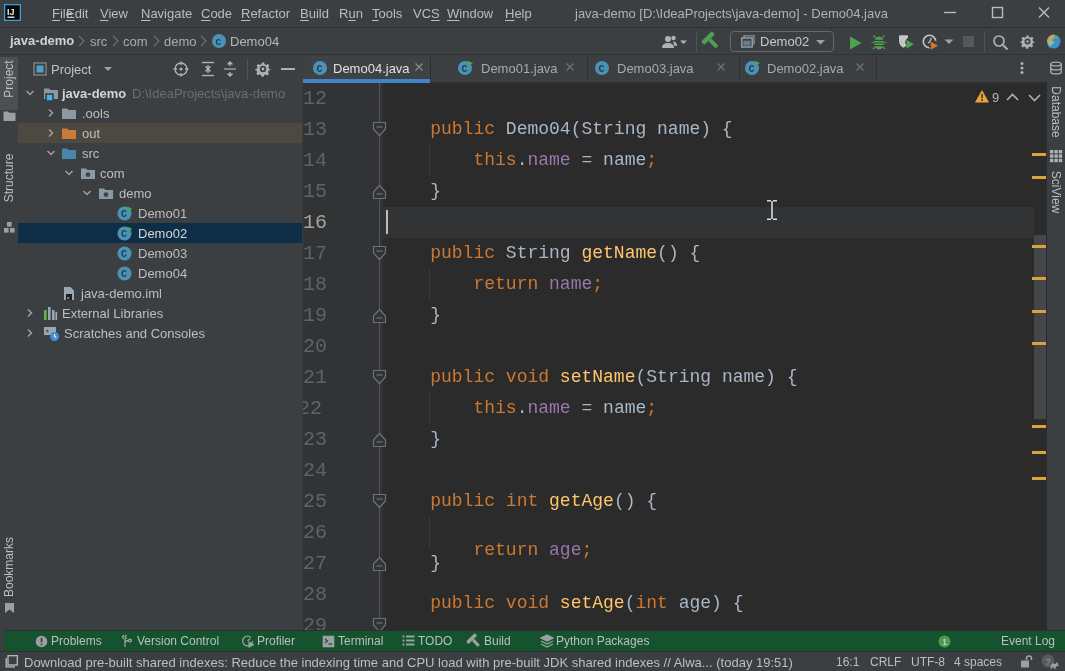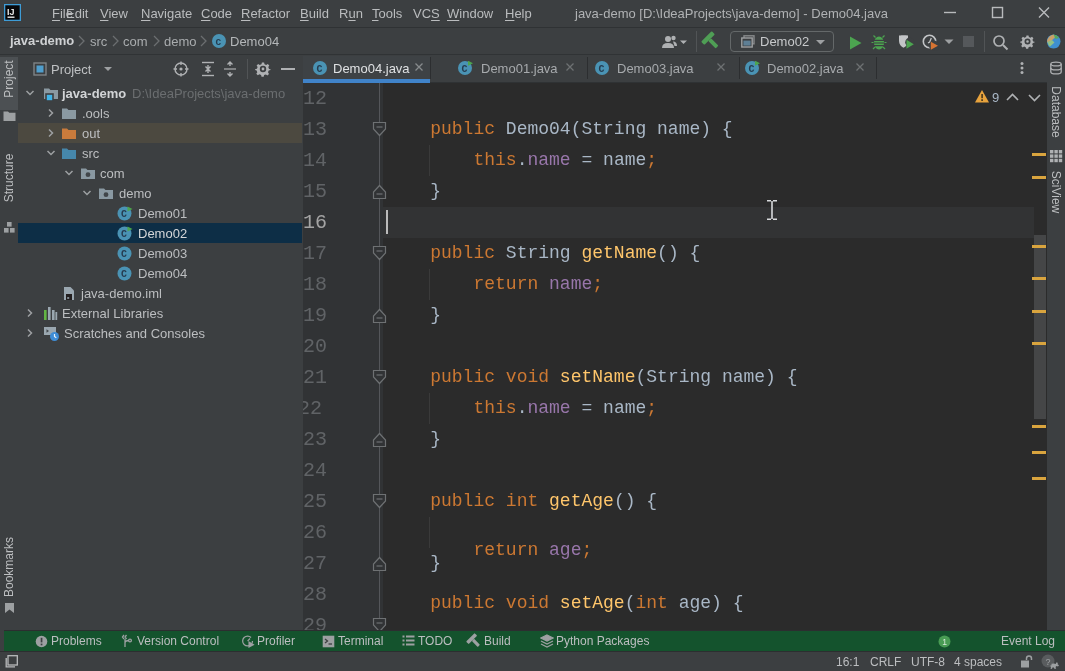--- a/index.html
+++ b/index.html
@@ -558,20 +558,21 @@
       <circle cx="6.5" cy="6.5" r="6" fill="#499c54"></circle>
       <text x="4.3" y="9.5" font-size="8.5" fill="#d6e8d8" font-family="Liberation Sans">1</text>
     </svg>
 <div class="abs" style="left:951px;top:3px;margin-left:46px;">Event Log</div>
 </div>
 <div class="abs" style="left:0;top:651px;width:1065px;height:20px;background:#3c3f41;border-top:1px solid #2c2e30;box-sizing:border-box;font-size:12px;color:#bcbec0;" id="statusrow2">
 <svg class="abs" style="left:5px;top:3px;" width="13" height="13" viewBox="0 0 13 13">
       <rect x="3" y="0.7" width="9.3" height="9.3" fill="none" stroke="#b8babc" stroke-width="1.3"></rect>
       <path d="M1.2 3 V11.8 H10" fill="none" stroke="#b8babc" stroke-width="1.3"></path>
     </svg>
+<div class="abs" style="left:24px;top:2.5px;font-size:13px;">Download pre-built shared indexes: Reduce the indexing time and CPU load with pre-built JDK shared indexes // Alwa... (today 19:51)</div>
 <div class="abs" style="left:836px;top:2.5px;">16:1</div>
 <div class="abs" style="left:870px;top:2.5px;">CRLF</div>
 <div class="abs" style="left:911px;top:2.5px;">UTF-8</div>
 <div class="abs" style="left:954px;top:2.5px;">4 spaces</div>
 <svg class="abs" style="left:1019px;top:3px;" width="14" height="13" viewBox="0 0 14 13">
       <rect x="2" y="5.5" width="8" height="7" fill="#9da0a2"></rect>
       <path d="M7.5 5 V3.5 Q7.5 1 10 1 Q12.5 1 12.5 3.5 V5" stroke="#9da0a2" stroke-width="1.5" fill="none"></path>
     </svg>
 <svg class="abs" style="left:1040px;top:2px;" width="19" height="17" viewBox="0 0 19 17">
       <circle cx="8" cy="7" r="6.5" fill="#595c5e"></circle>

